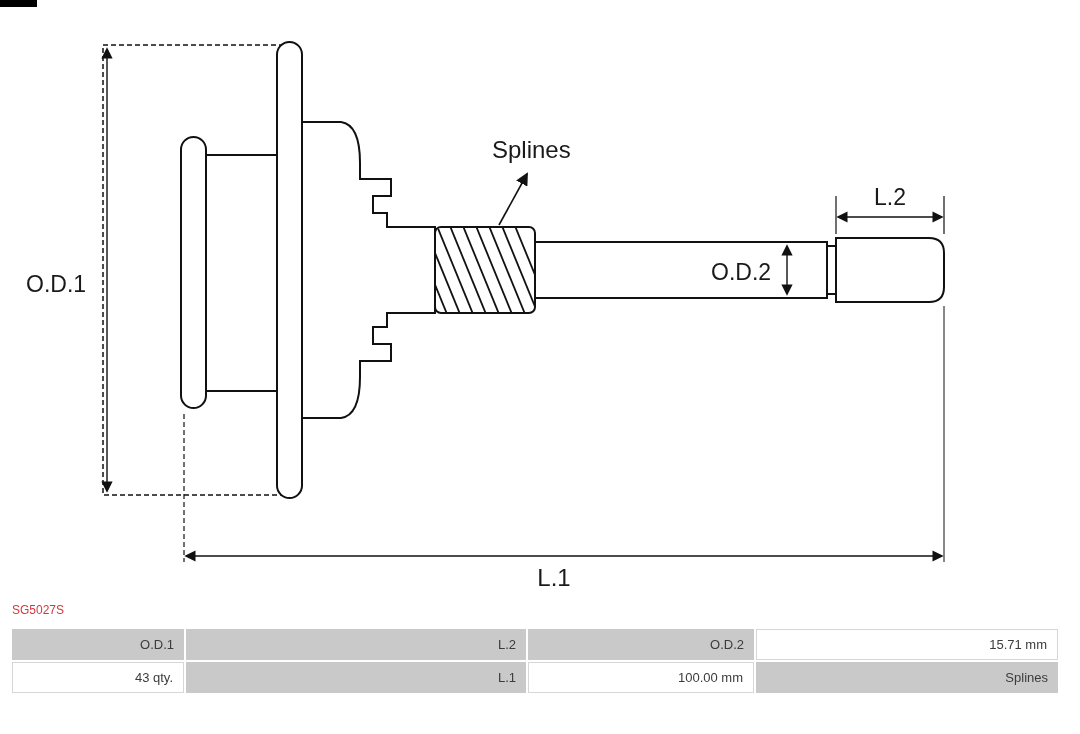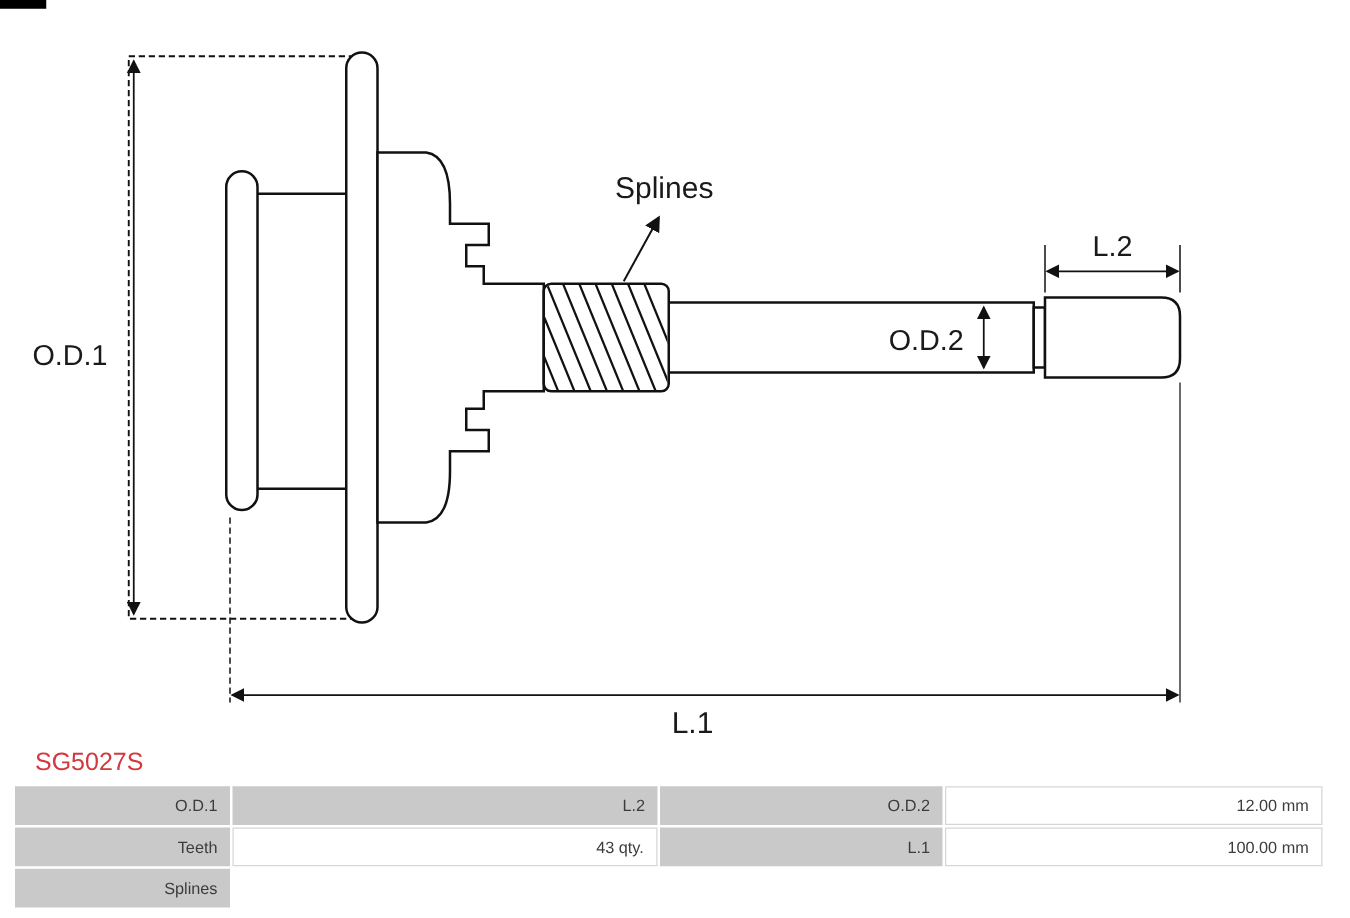--- a/index.html
+++ b/index.html
@@ -30,23 +30,23 @@
     width: 1080px;
     height: 600px;
   }
   .drawing svg { display: block; }
   .dim-text {
     font-family: "Liberation Sans", sans-serif;
     fill: #1a1a1a;
   }
   .part-number {
     position: absolute;
-    left: 28px;
+    left: 12px;
     top: 600px;
-    font-size: 20px;
+    font-size: 12px;
     line-height: 20px;
     color: #d2383e;
   }
   .spec-table {
     position: absolute;
     left: 12px;
     top: 629px;
     width: 1046px;
     display: grid;
     grid-template-columns: 172px 340px 226px 1fr;
@@ -139,22 +139,21 @@
   </div>
 
   <div class="part-number">SG5027S</div>
 
   <div class="spec-table">
 
     <div class="cell label">O.D.1</div>
     <div class="cell label">L.2</div>
 
     <div class="cell label">O.D.2</div>
-    <div class="cell value">12.00 mm</div>
-    <div class="cell label">Teeth</div>
+    <div class="cell value">15.71 mm</div>
     <div class="cell value">43 qty.</div>
 
     <div class="cell label">L.1</div>
     <div class="cell value">100.00 mm</div>
     <div class="cell label">Splines</div>
   </div>
 
 </div>
 
 </body></html>

